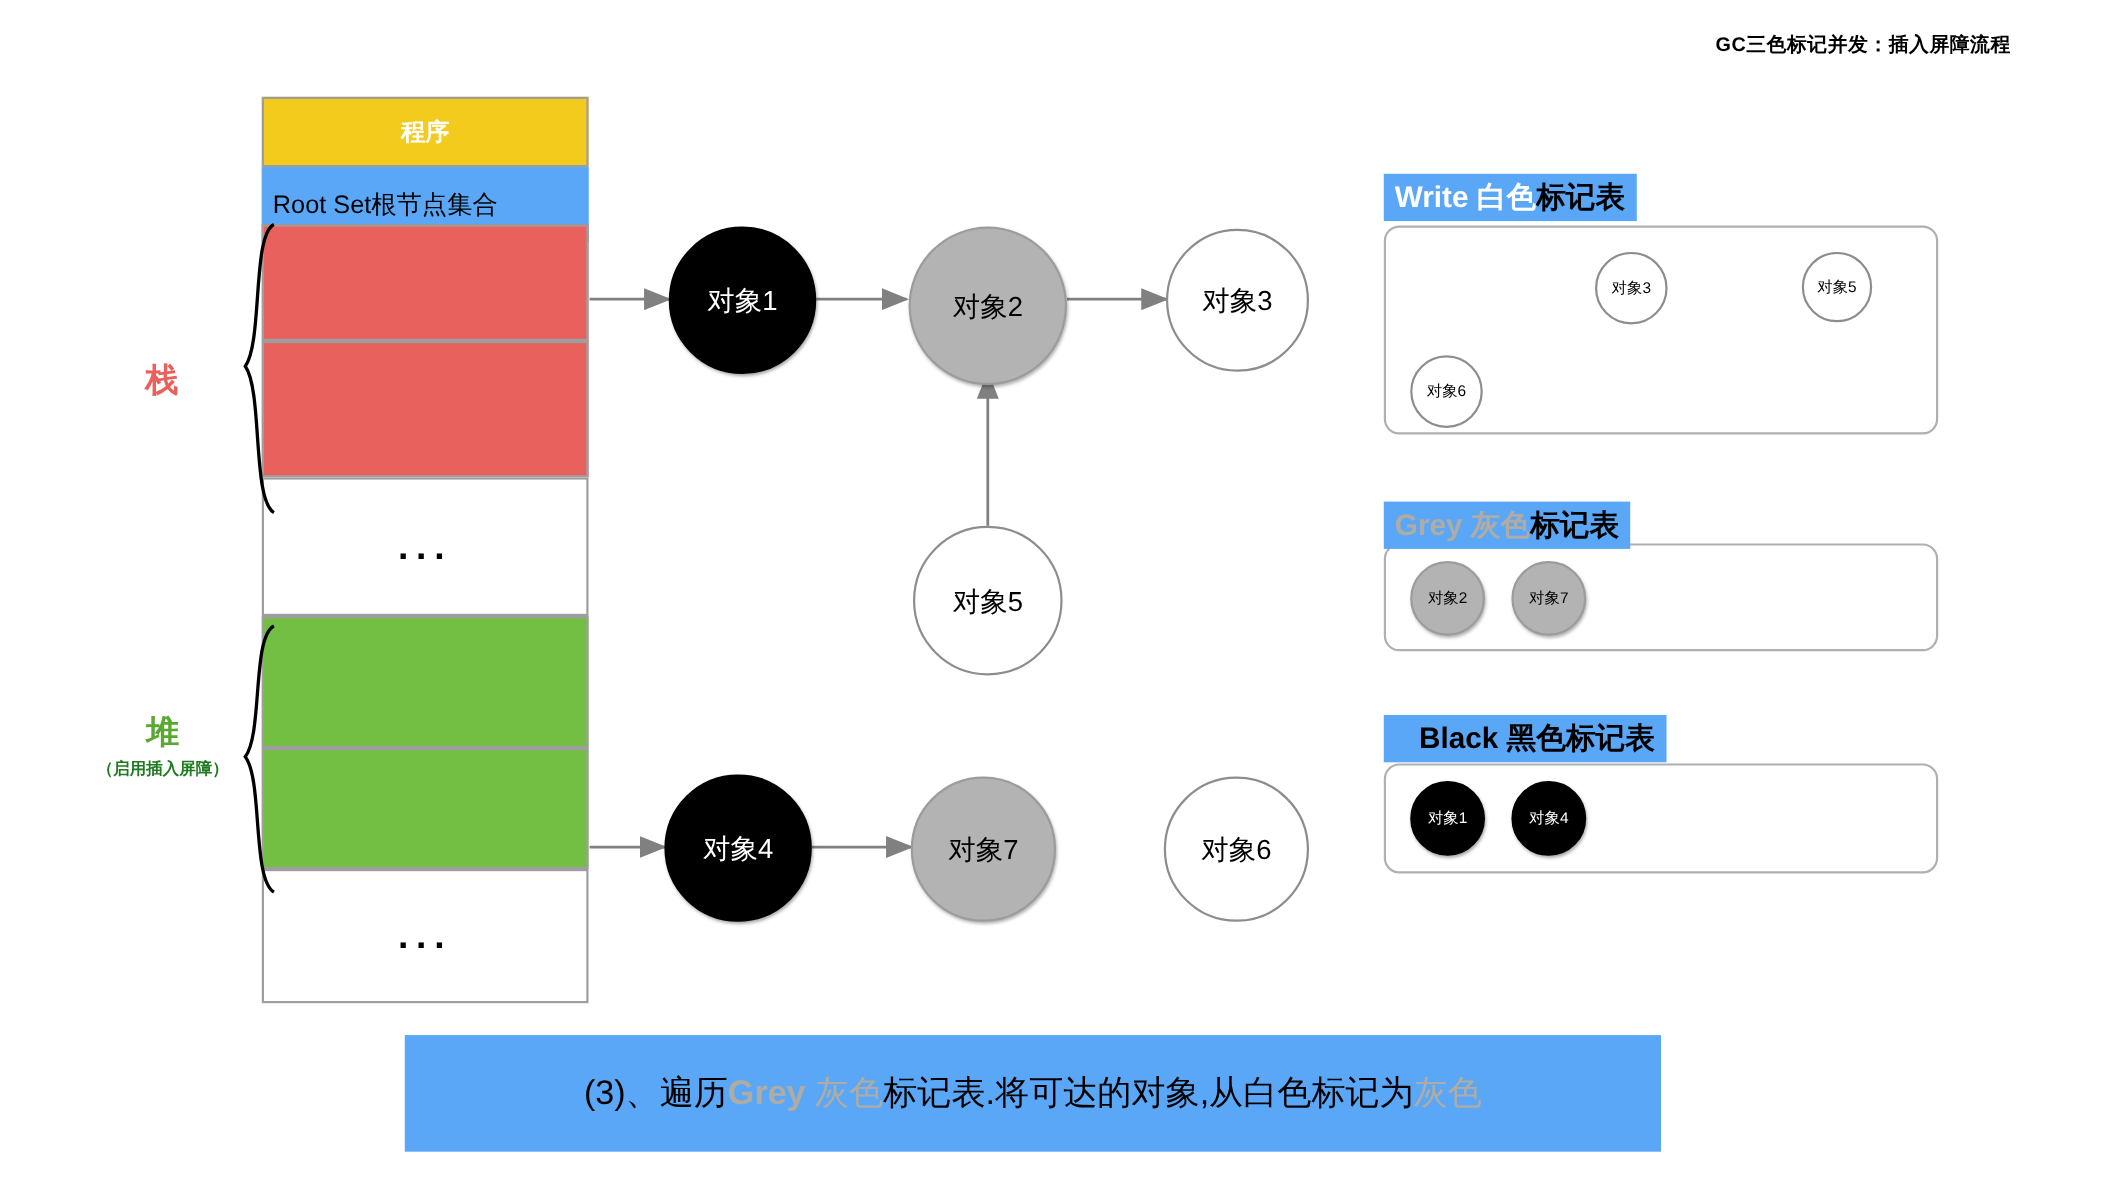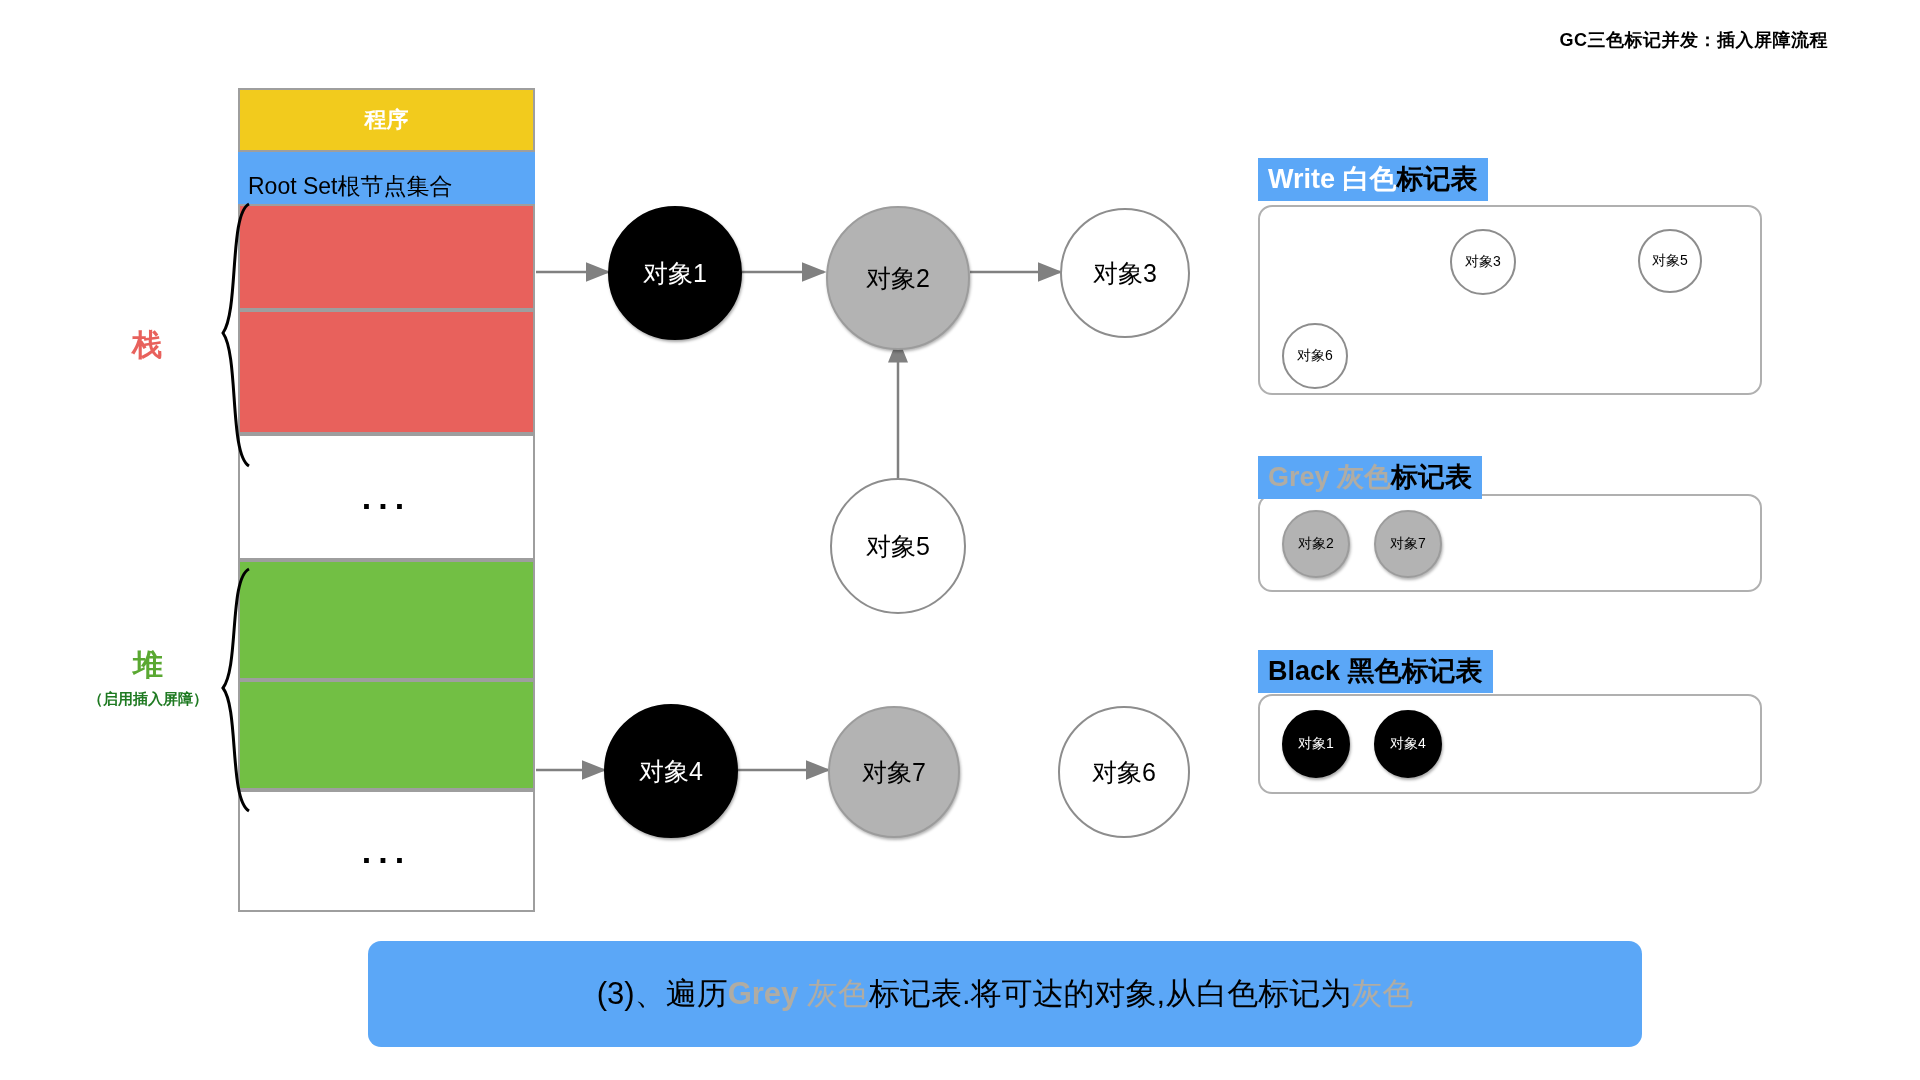--- a/index.html
+++ b/index.html
@@ -143,52 +143,51 @@
     position: absolute;
     background: #5ba7f7;
     padding: 3px 10px 4px 10px;
     font-size: 27px;
     font-weight: bold;
     white-space: nowrap;
     z-index: 3;
   }
   .hdr-white-en { color: #ffffff; }
   .hdr-grey-en { color: #b0aca3; }
-  .hdr-black-en { color: #000000; }
+  .hdr-black-en { color: #000000; margin-left: 22px; }
   .hdr-cn { color: #000000; }
 
   .mini {
     position: absolute;
     border-radius: 50%;
     box-sizing: border-box;
     display: flex;
     align-items: center;
     justify-content: center;
     font-size: 14px;
   }
   .mini-white { background: #ffffff; border: 2px solid #8d8d8d; color: #000; }
   .mini-grey  { background: #b3b3b3; border: 2px solid #9c9c9c; color: #000; box-shadow: 1px 2px 3px rgba(0,0,0,.3); }
   .mini-black { background: #000000; border: 2px solid #000000; color: #fff; box-shadow: 1px 2px 3px rgba(0,0,0,.35); }
 
   
   #caption-bar {
     position: absolute;
     left: 368px;
     top: 941px;
-    width: 1274px;
+    width: 1142px;
     height: 106px;
     background: #5ba7f7;
     display: flex;
     flex-direction: column;
     align-items: center;
     justify-content: center;
     font-size: 31px;
     line-height: 46px;
     color: #000000;
-    border-radius: 13px;
   }
   .cap-grey { color: #b0aca3; font-weight: bold; }
   .cap-grey-cn { color: #b0aca3; }
   .cap-bold { font-weight: bold; }
 
   
   #watermark {
     position: absolute;
     right: 12px;
     bottom: 10px;

